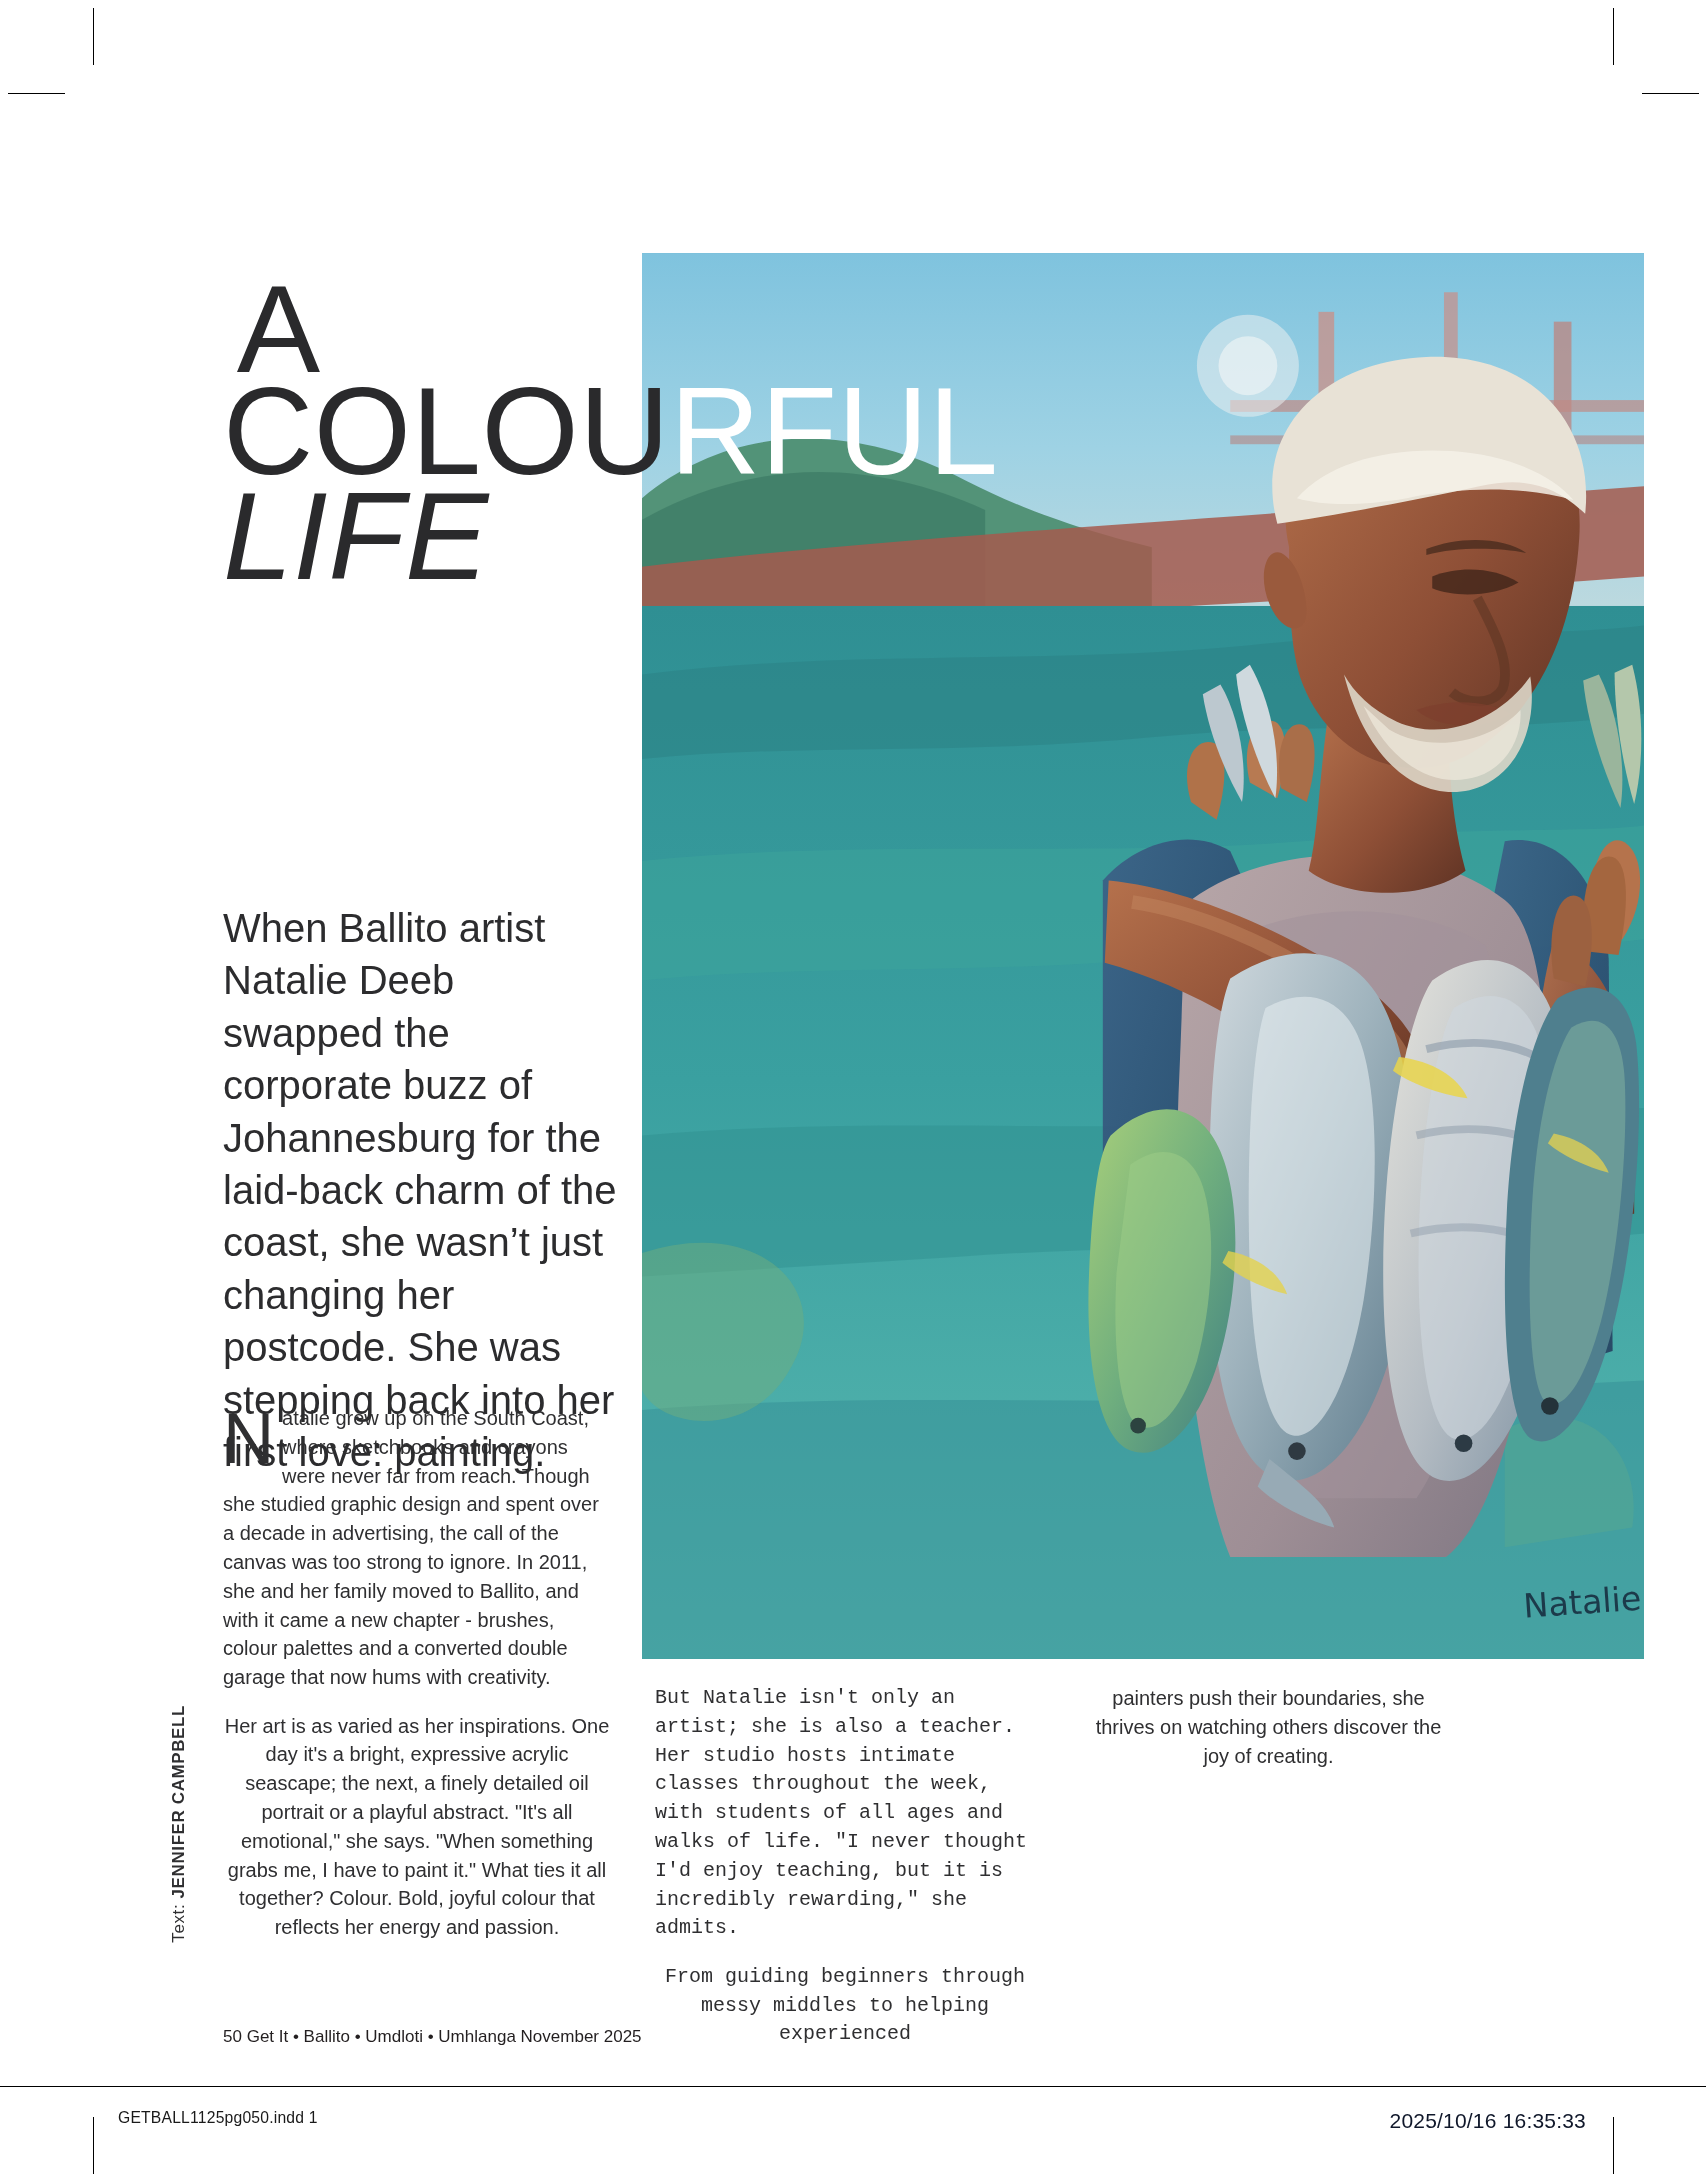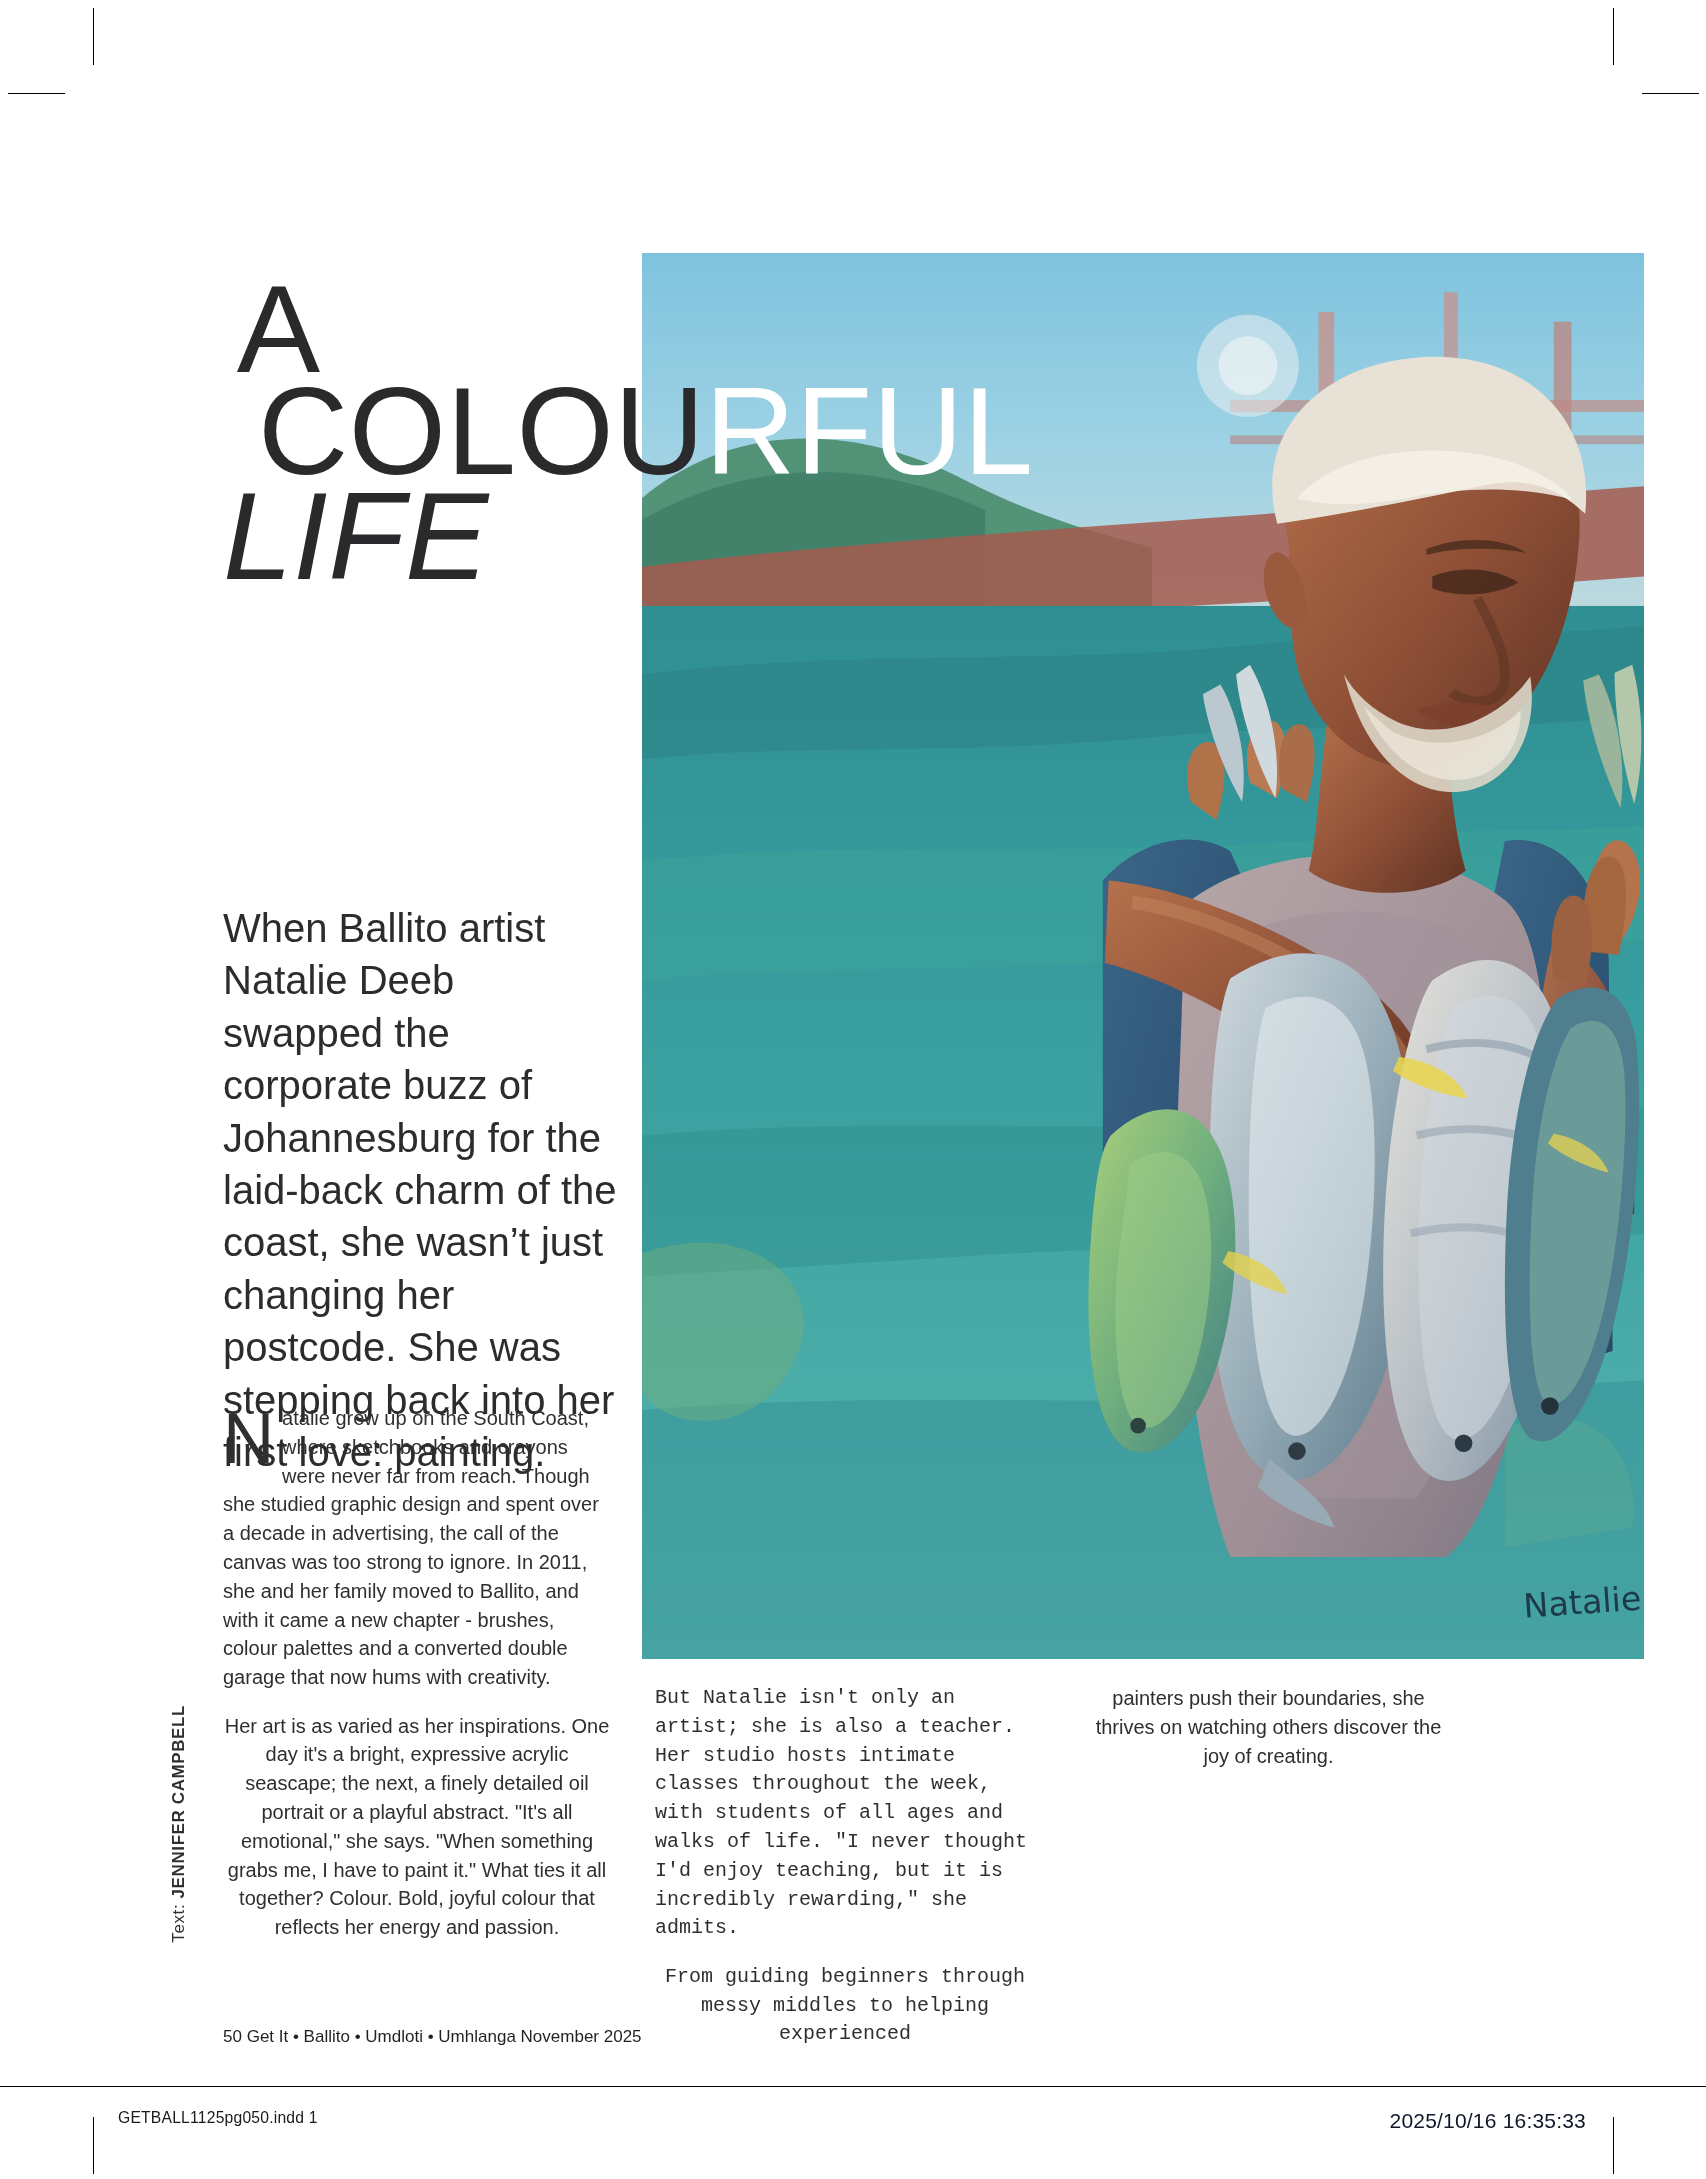--- a/index.html
+++ b/index.html
@@ -48,21 +48,20 @@
   }
   .headline .l1 {
     display: block;
     font-size: 125px;
     margin-left: 13.7px;
   }
   .headline .l2 {
     display: block;
     font-size: 125px;
     margin-top: -13.7px;
-    margin-left: 35px;
   }
   .headline .l3 {
     display: block;
     font-size: 125px;
     margin-left: 0;
     margin-top: -9.8px;
     font-style: italic;
   }
   .headline .l2 .white-part { color: #ffffff; }
 

